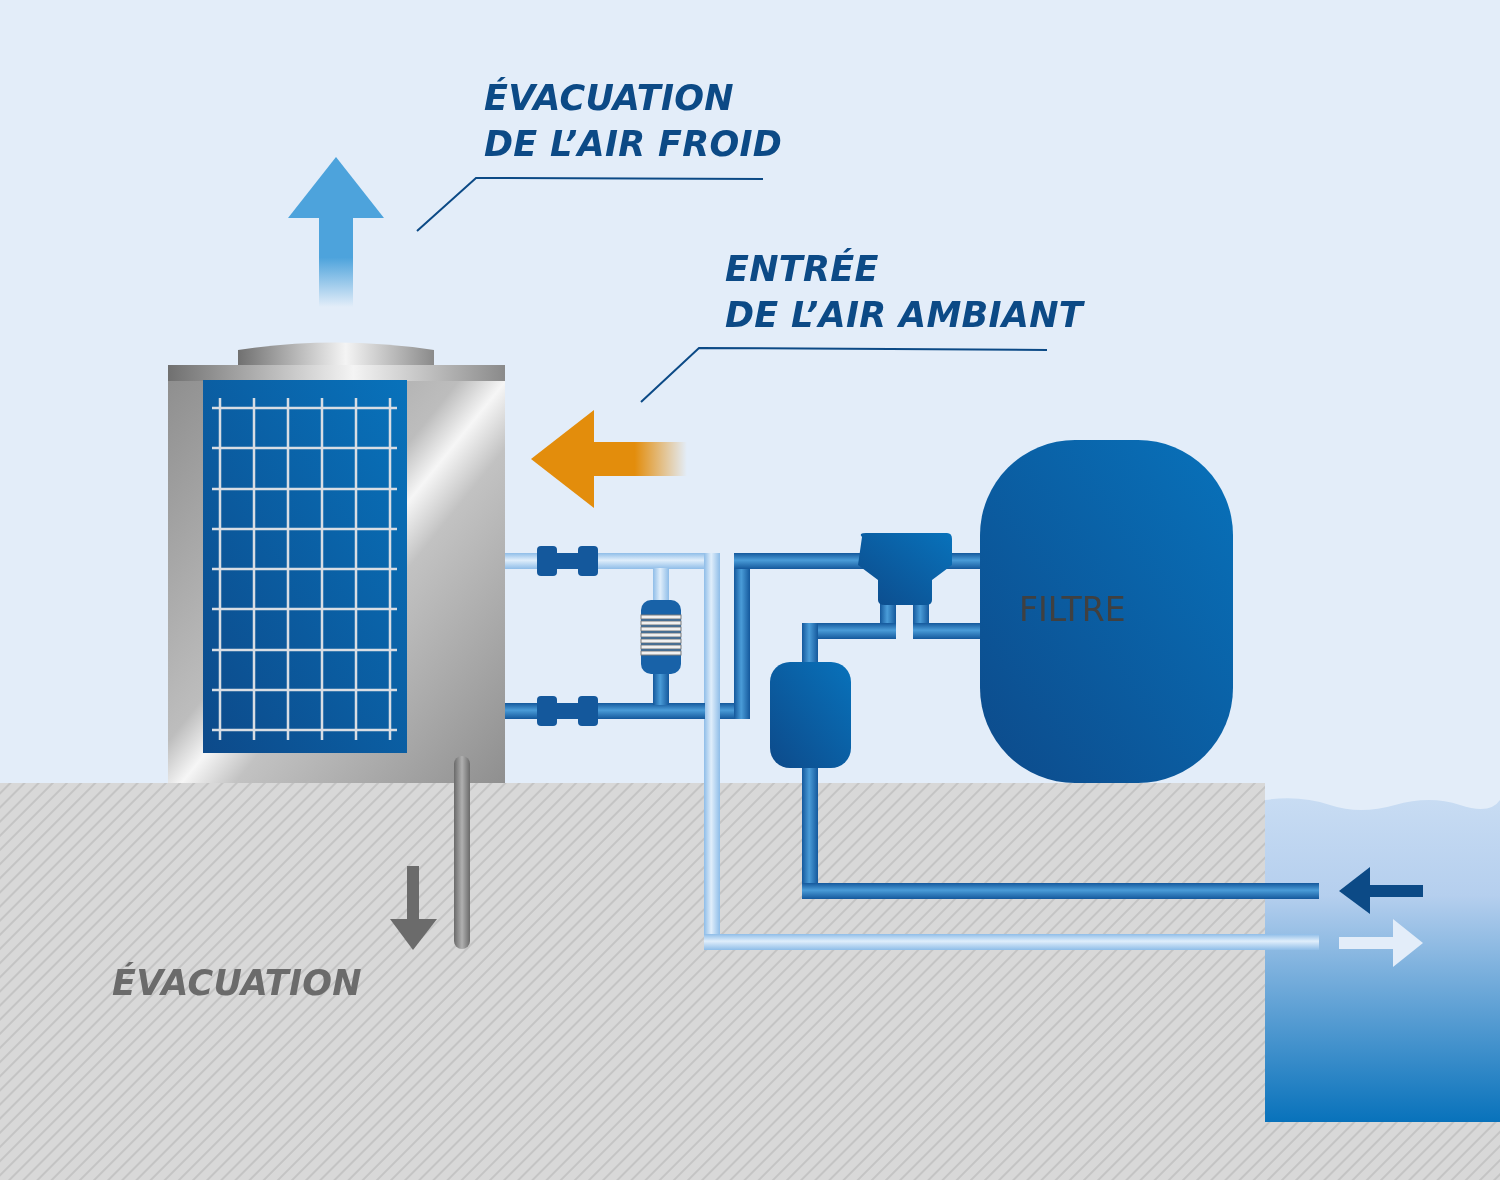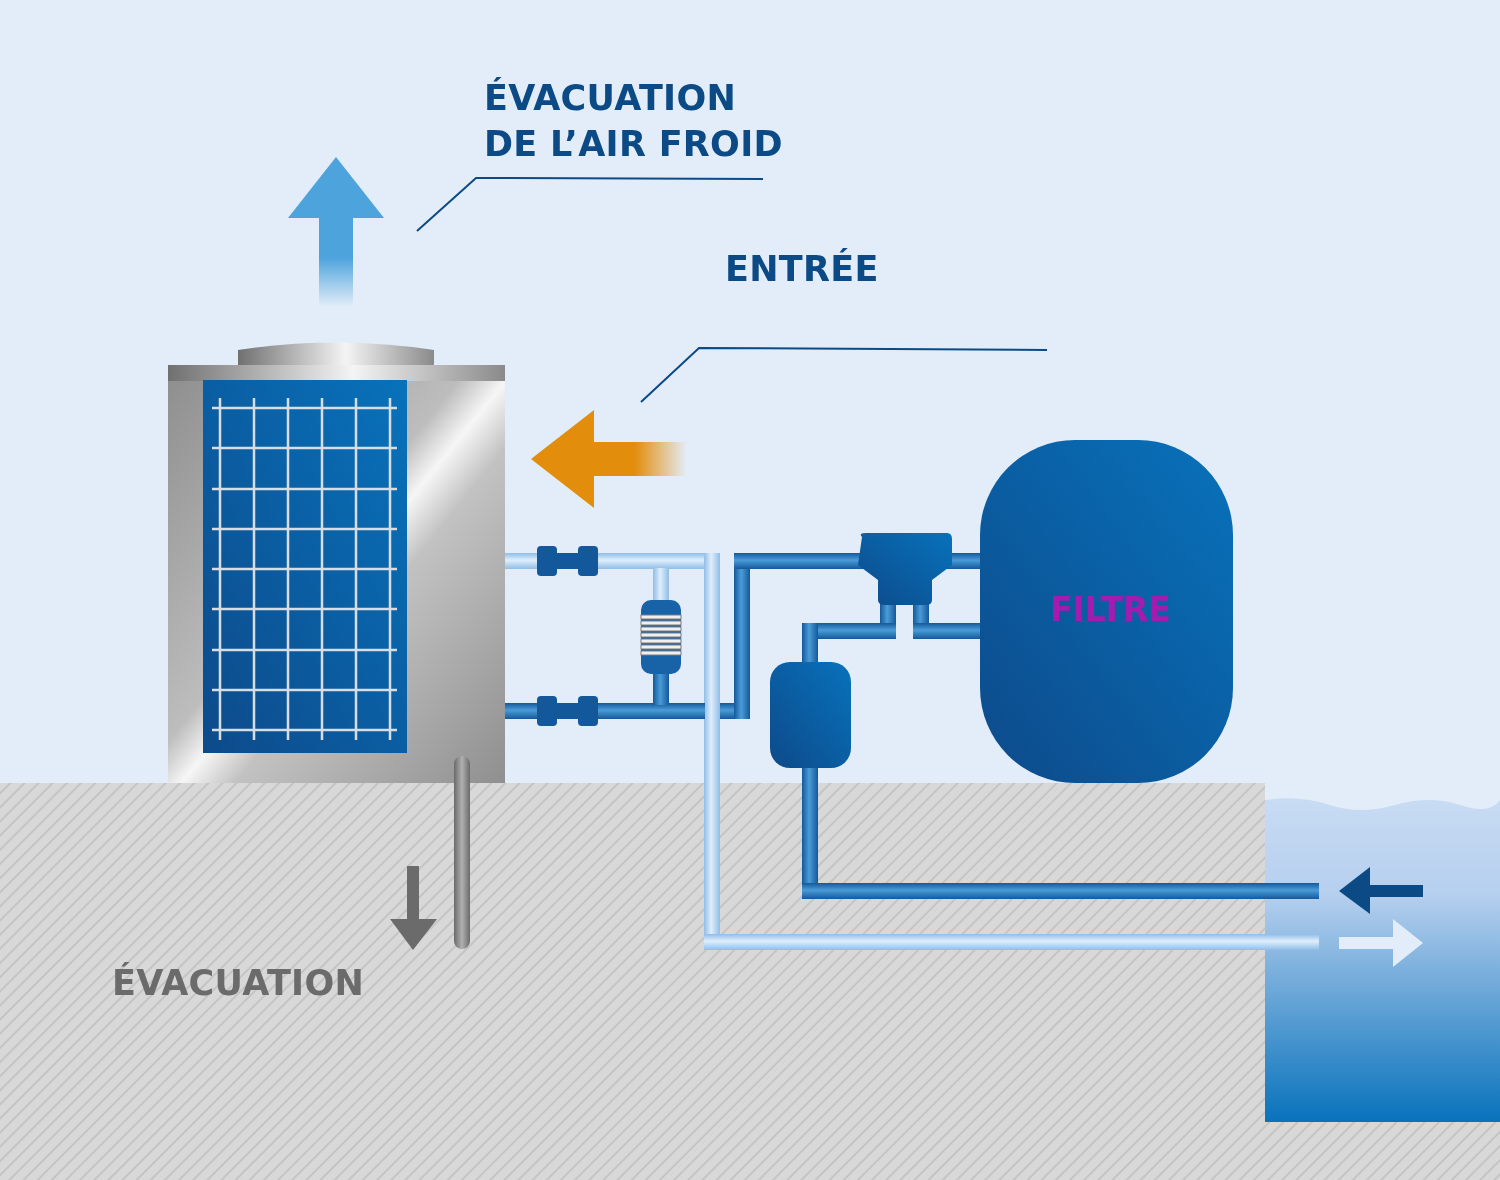--- a/index.html
+++ b/index.html
@@ -1,25 +1,25 @@
 <!DOCTYPE html>
 <html><head>
 <meta charset="utf-8">
 <style>
   html, body { margin:0; padding:0; }
   body { width:1500px; height:1180px; overflow:hidden; background:#e3edf9; position:relative; font-family:"DejaVu Sans", sans-serif; }
   #stage { position:absolute; left:0; top:0; width:1500px; height:1180px; }
   .label { position:absolute; font-family:"DejaVu Sans", sans-serif; font-weight:bold; line-height:46px; font-size:35px; letter-spacing:0.3px; white-space:nowrap; }
-  .label .line { display:block; }
+  .label .line { display:block;font-style:italic; }
   .label.blue { color:#0c4a86; }
   .label.grey { color:#6b6b6b; }
   #label-cold-air { left:484px; top:75px; }
   #label-ambient-air { left:708px; top:246px;margin-left:17px; }
   #label-condensate { left:112px; top:960px; }
-  #filter-label { position:absolute; left:1050px; top:590px; color:#a21caf; font-weight:bold; font-size:33px; font-family:"DejaVu Sans", sans-serif; }
+  #filter-label { position:absolute; left:1019px; top:590px; color:#404040; font-weight:normal; font-size:33px; font-family:"DejaVu Sans", sans-serif; }
 </style>
 </head>
 <body>
 
 <svg id="stage" width="1500" height="1180" viewBox="0 0 1500 1180" xmlns="http://www.w3.org/2000/svg">
   <defs>
     <pattern id="hatch" width="10" height="10" patternUnits="userSpaceOnUse" patternTransform="rotate(45)">
       <rect width="10" height="10" fill="#d8d8d8"></rect>
       <rect width="2" height="10" fill="#c4c4c4"></rect>
     </pattern>
@@ -194,19 +194,20 @@
   </g>
 </svg>
 
 <div class="label blue" id="label-cold-air">
   <span class="line">ÉVACUATION</span>
   <span class="line">DE L’AIR FROID</span>
 </div>
 
 <div class="label blue" id="label-ambient-air">
   <span class="line">ENTRÉE</span>
+  <span class="line">DE L’AIR AMBIANT</span>
 </div>
 
 <div class="label grey" id="label-condensate">
   <span class="line">ÉVACUATION</span>
 </div>
 
 <div id="filter-label">FILTRE</div>
 
 </body></html>

